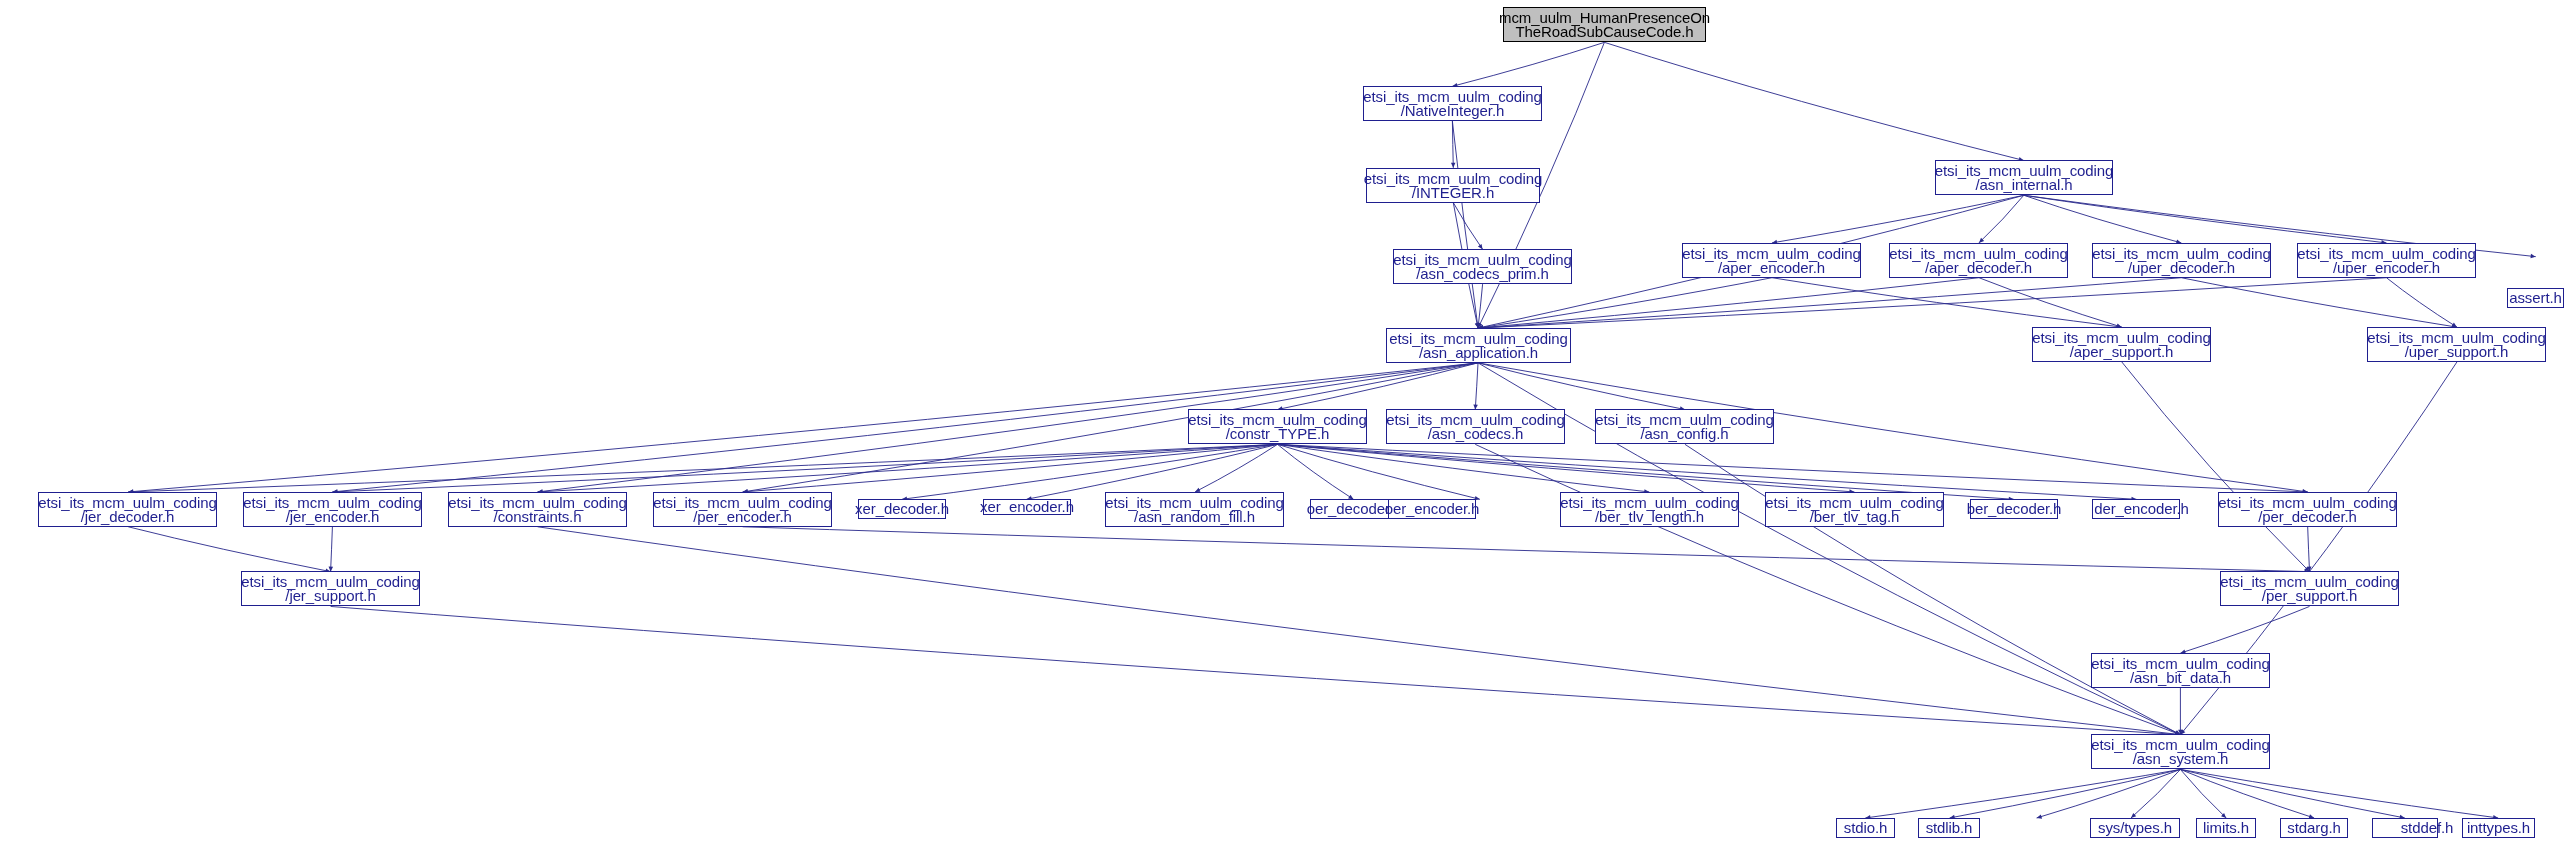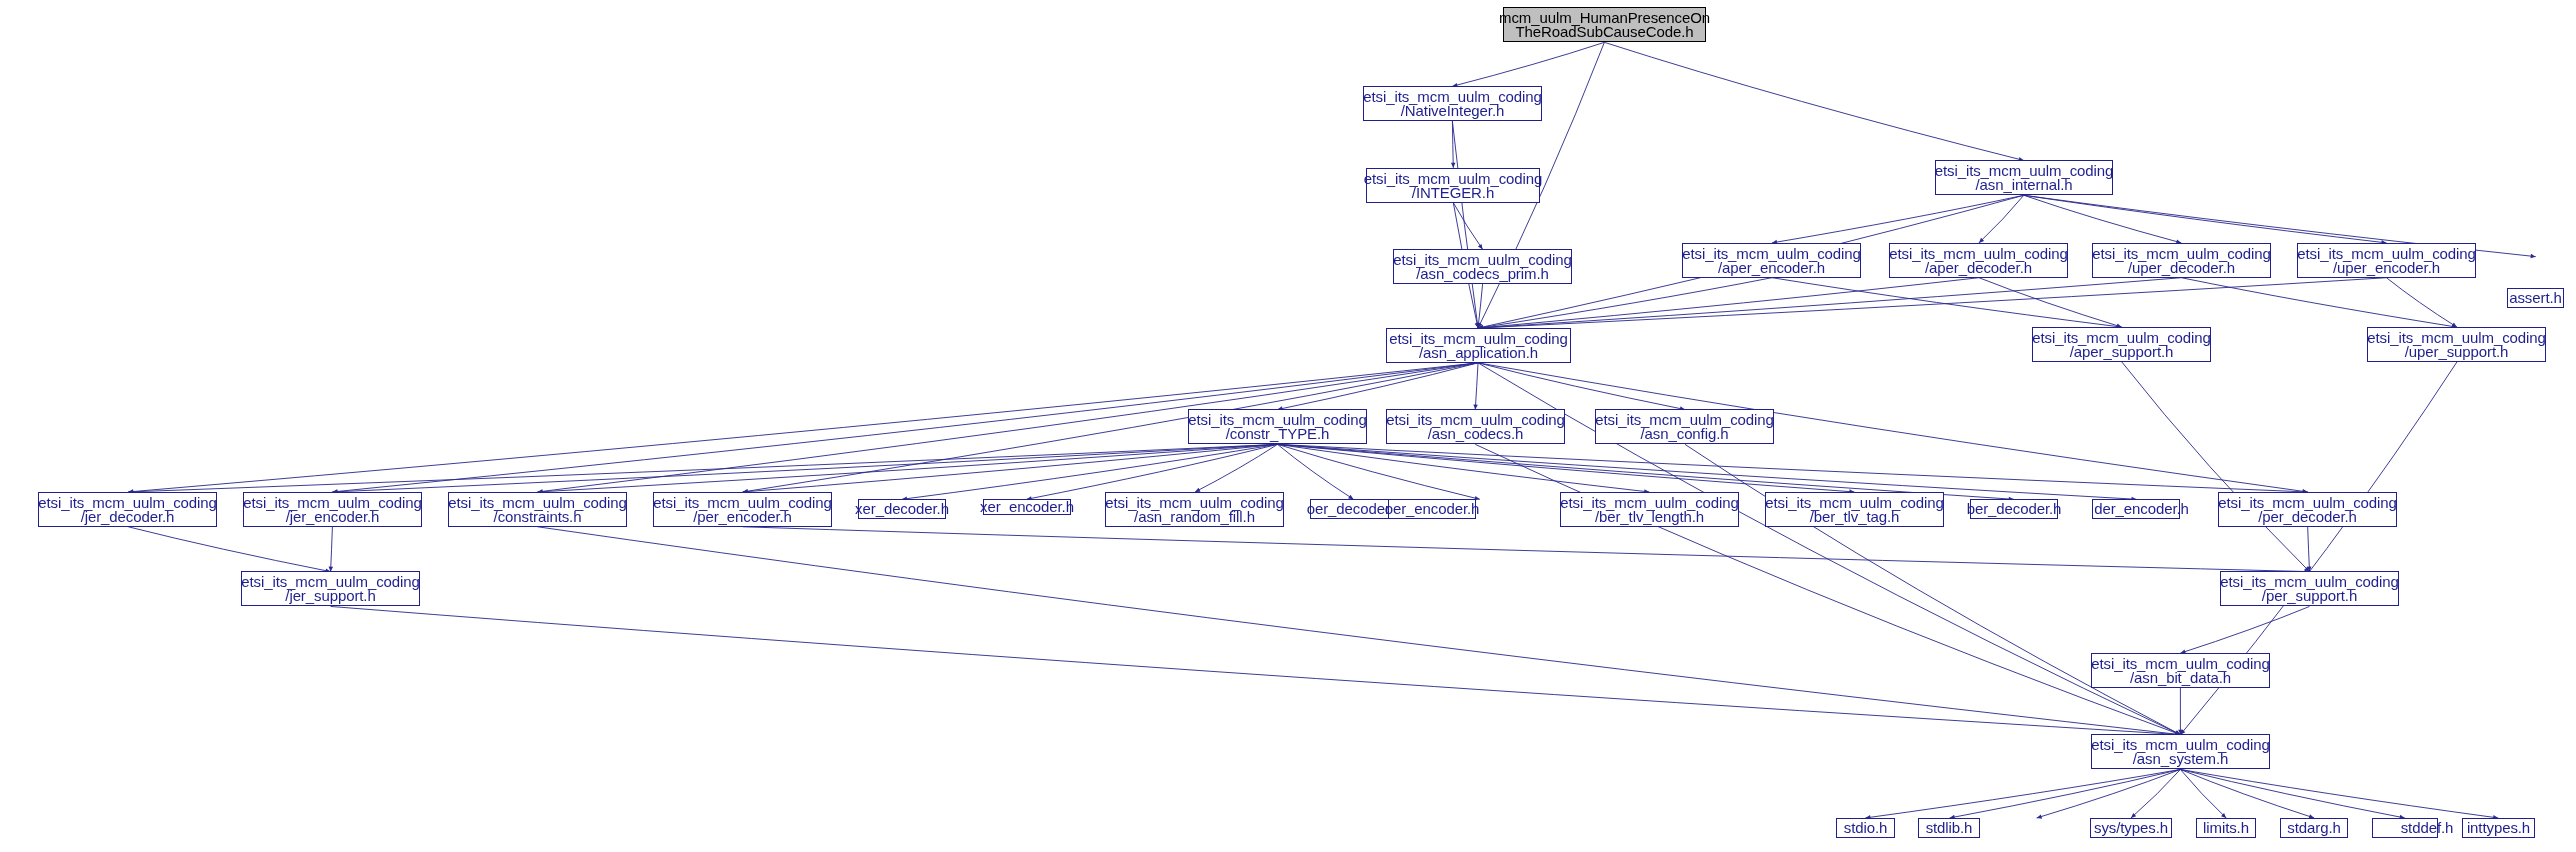--- a/index.html
+++ b/index.html
@@ -237,19 +237,19 @@
 /jer_support.h</div>
     <div class="node" style="left: 2220px; top: 571px; width: 179px; height: 35px;">etsi_its_mcm_uulm_coding
 /per_support.h</div>
     <div class="node" style="left: 2091px; top: 653px; width: 179px; height: 35px;">etsi_its_mcm_uulm_coding
 /asn_bit_data.h</div>
     <div class="node" style="left: 2091px; top: 734px; width: 179px; height: 35px;">etsi_its_mcm_uulm_coding
 /asn_system.h</div>
     <div class="node" style="left: 1836px; top: 818px; width: 59px; height: 20px;">stdio.h</div>
     <div class="node" style="left: 1918px; top: 818px; width: 62px; height: 20px;">stdlib.h</div>
     <div class="node" style="left: 2005px; top: 860px; width: 62px; height: 20px; font-style: italic;">string.h</div>
-    <div class="node" style="left: 2090px; top: 818px; width: 82px; height: 20px;">sys/types.h</div>
+    <div class="node" style="left: 2090px; top: 818px; width: 90px; height: 20px;">sys/types.h</div>
     <div class="node" style="left: 2196px; top: 818px; width: 60px; height: 20px;">limits.h</div>
     <div class="node" style="left: 2280px; top: 818px; width: 68px; height: 20px;">stdarg.h</div>
     <div class="node" style="left: 2372px; top: 818px; width: 66px; height: 20px; padding-left: 44px;">stddef.h</div>
     <div class="node" style="left: 2462px; top: 818px; width: 73px; height: 20px;">inttypes.h</div>
   </div>
 
 
 </body></html>

